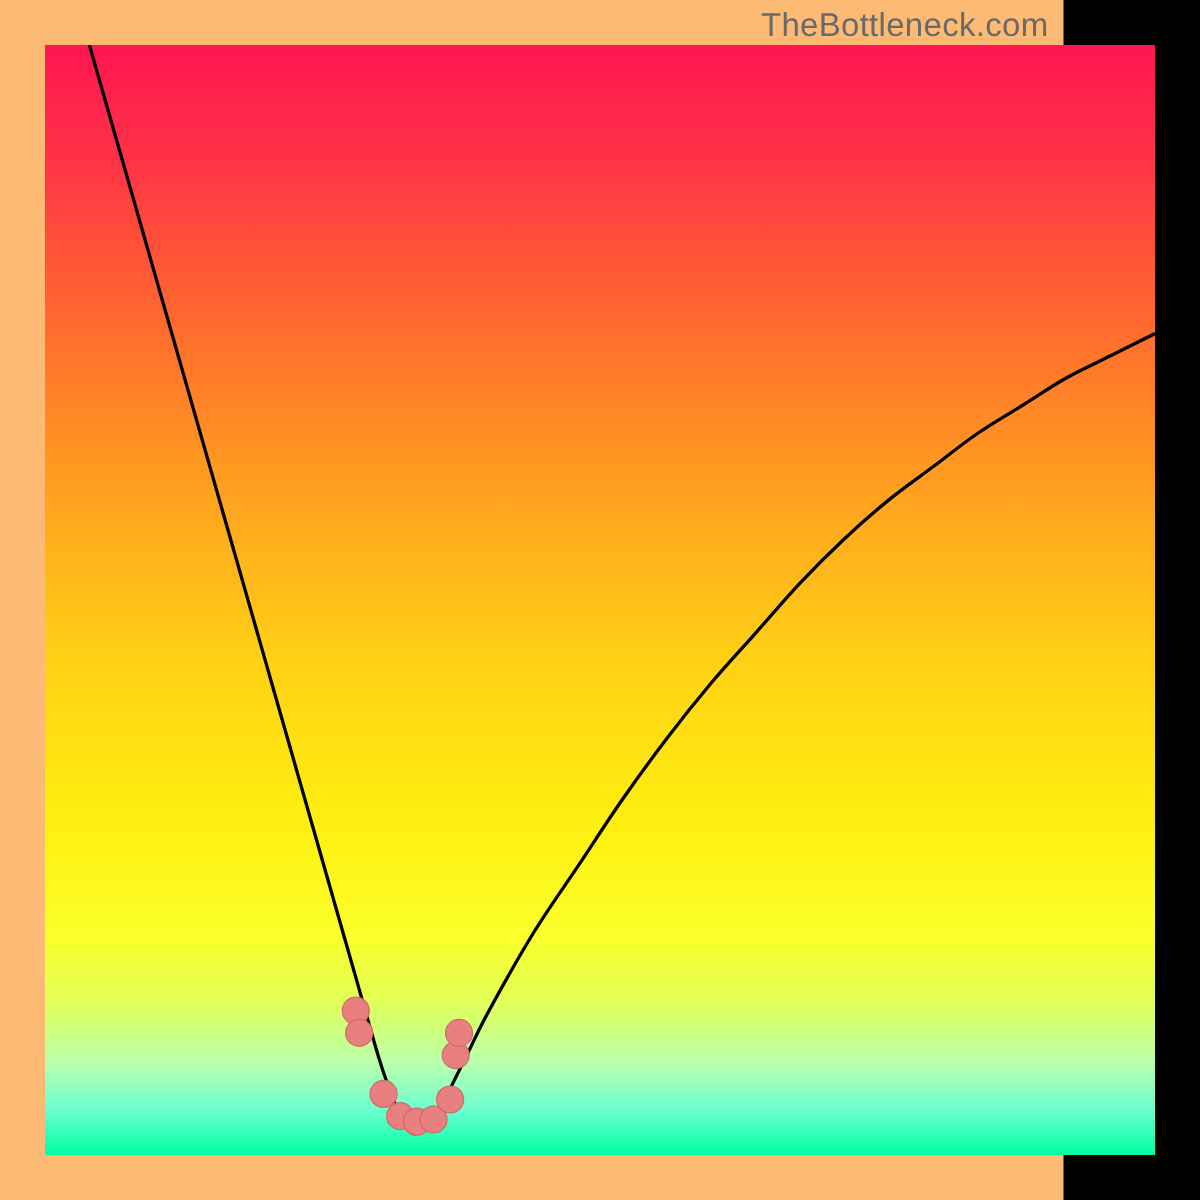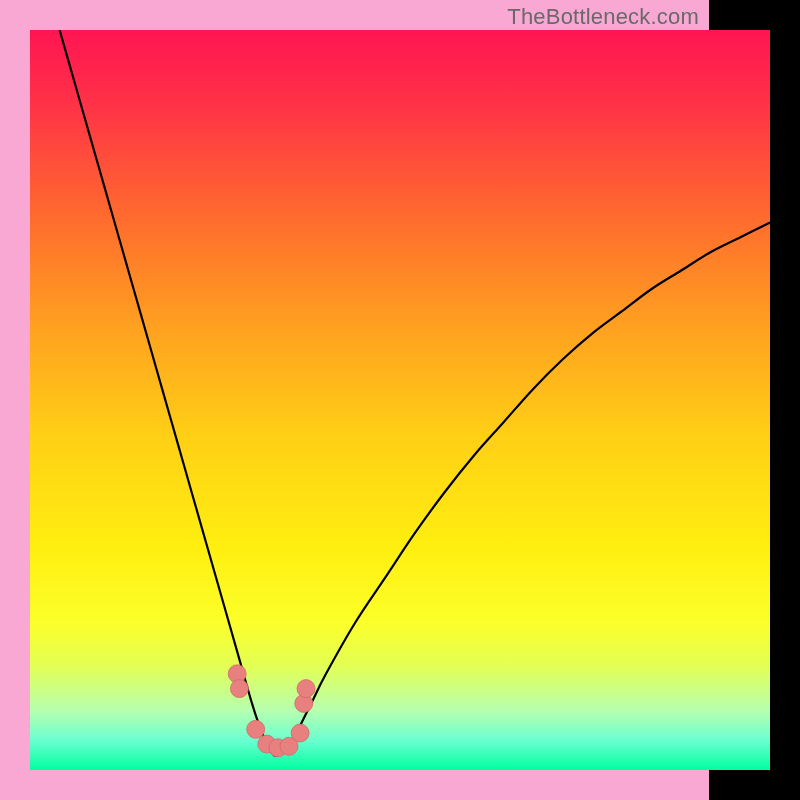--- a/index.html
+++ b/index.html
@@ -1,21 +1,21 @@
 <!DOCTYPE html>
 <html><head>
 <meta charset="utf-8">
 <style>
   * { margin: 0; padding: 0; box-sizing: border-box; }
   html, body { width: 800px; height: 800px; overflow: hidden; background: #000; }
   .frame {
     position: absolute;
     left: 0; top: 0;
     width: 709px; height: 800px;
-    background: #f9a8d4;
+    background: #fdba74;
     text-decoration: underline;
   }
   .plot {
     position: absolute;
     left: 30px;
     top: 30px;
     width: 740px;
     height: 740px;
     background: linear-gradient(to bottom,
       #ff1552 0%,

